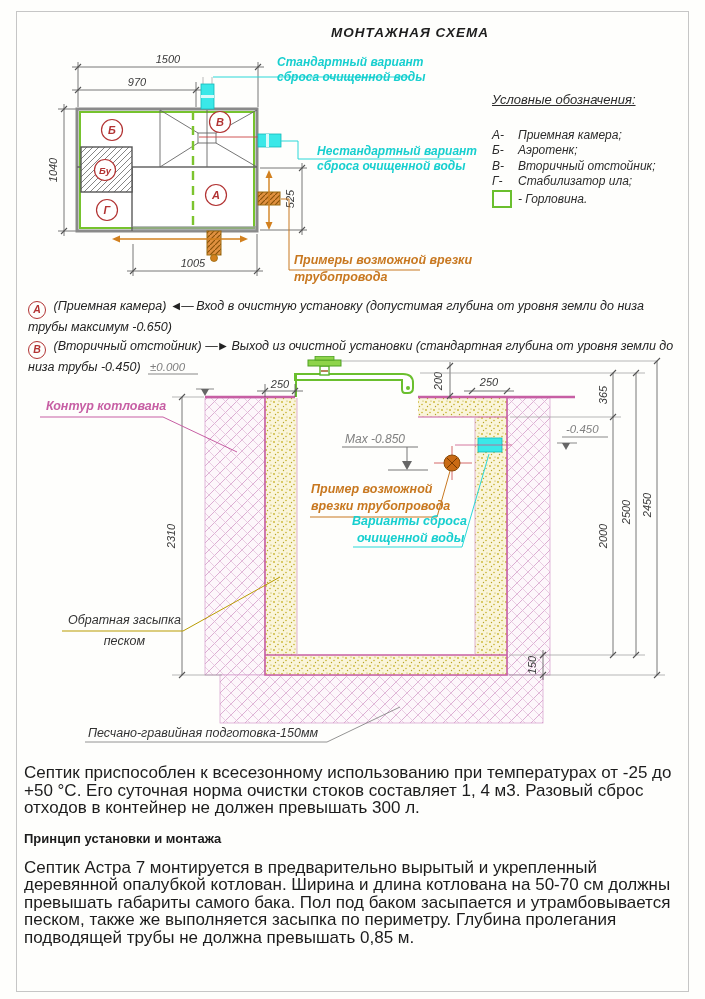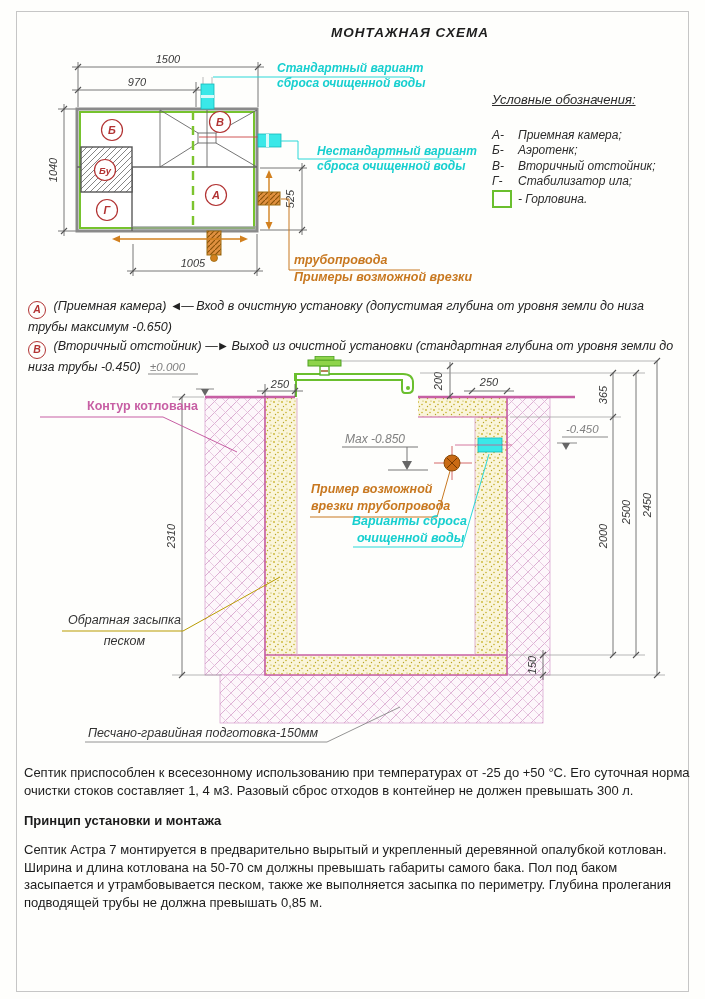--- a/index.html
+++ b/index.html
@@ -9,34 +9,34 @@
   }
   .frame{position:absolute;left:16px;top:11px;width:671px;height:979px;border:1px solid #c6c6c6;}
   .abs{position:absolute;}
   svg{position:absolute;overflow:visible;}
   svg text{font-family:"Liberation Sans",sans-serif;font-style:italic;}
   .dim-t{font-size:11px;fill:#3a3a3a;}
   .chamber-t{font-size:11px;fill:#b23333;font-weight:600;}
   .title{font-weight:bold;font-style:italic;font-size:13.5px;letter-spacing:1px;color:#1e1e1e;text-align:center;}
   .cyan-t{color:#17cfcf;font-style:italic;font-size:12px;font-weight:600;line-height:15px;white-space:nowrap;}
   .orange-t{color:#c87820;font-style:italic;font-size:12.5px;font-weight:600;line-height:17px;white-space:nowrap;}
-  .magenta-t{color:#c75fa4;font-size:12.5px;font-weight:600;white-space:nowrap;margin-left:41px;}
+  .magenta-t{color:#c75fa4;font-style:italic;font-size:12.5px;font-weight:600;white-space:nowrap;}
   .gray-t{color:#808080;font-style:italic;font-size:11.5px;white-space:nowrap;}
   .dark-t{color:#333;font-style:italic;font-size:12.5px;line-height:21px;white-space:nowrap;}
   .legend{font-style:italic;font-size:12px;color:#2c2c2c;width:210px;}
   .legend .lg-title{text-decoration:underline;margin-bottom:20px;font-size:13px;}
   .legend .lg-row{height:15.5px;display:flex;align-items:center;}
   .legend .lg-code{min-width:26px;}
   .neck-sq{display:inline-block;width:16px;height:14px;border:2px solid #6abf2e;margin-right:6px;background:#fff;}
   .notes{font-style:italic;font-size:12.5px;color:#232323;line-height:17.5px;width:655px;}
   .badge{display:inline-flex;align-items:center;justify-content:center;width:16px;height:16px;border:1.2px solid #b23333;border-radius:50%;color:#b23333;font-size:10.5px;font-weight:600;margin-right:4px;vertical-align:-3px;}
   .note-arrow{font-style:normal;color:#222;letter-spacing:-1px;}
   .specs{color:#1c1c1c;}
   .specs h3{font-size:13px;font-weight:bold;margin:0;}
-  .specs p{font-size:13px;line-height:17.5px;margin:0;}
+  .specs p{font-size:17px;line-height:17.5px;margin:0;}
 </style>
 </head>
 <body>
 
 <div class="frame"></div>
 
 <div class="abs title" style="left:280px;top:25px;width:260px;">
   <div>МОНТАЖНАЯ СХЕМА</div>
 </div>
 
@@ -158,31 +158,31 @@
     <text class="chamber-t" x="105" y="174" text-anchor="middle" style="font-size:9.5px">Бу</text>
     <circle cx="107" cy="210" r="10.5" fill="#fff" stroke="#b23333" stroke-width="1.2"></circle>
     <text class="chamber-t" x="107" y="214" text-anchor="middle">Г</text>
     <circle cx="220" cy="122" r="10.5" fill="#fff" stroke="#b23333" stroke-width="1.2"></circle>
     <text class="chamber-t" x="220" y="126" text-anchor="middle">В</text>
     <circle cx="216" cy="195" r="10.5" fill="#fff" stroke="#b23333" stroke-width="1.2"></circle>
     <text class="chamber-t" x="216" y="199" text-anchor="middle">А</text>
   </g>
 </svg>
 
-<div class="abs cyan-t" style="left:277px;top:61px;z-index:2;">
+<div class="abs cyan-t" style="left:277px;top:55px;z-index:2;">
   <div>Стандартный вариант</div>
   <div>сброса очищенной воды</div>
 </div>
 <div class="abs cyan-t" style="left:317px;top:144px;z-index:2;">
   <div>Нестандартный вариант</div>
   <div>сброса очищенной воды</div>
 </div>
 <div class="abs orange-t" style="left:294px;top:252px;z-index:2;">
+  <div>Примеры возможной врезки</div>
   <div>трубопровода</div>
-  <div>Примеры возможной врезки</div>
 </div>
 
 <div class="abs legend" style="left:492px;top:92px;z-index:2;">
   <div class="lg-title">Условные обозначения:</div>
   <div class="lg-row">
       <span class="lg-code">А-</span>
       <span>Приемная камера;</span>
     </div>
   <div class="lg-row">
       <span class="lg-code">Б-</span>

